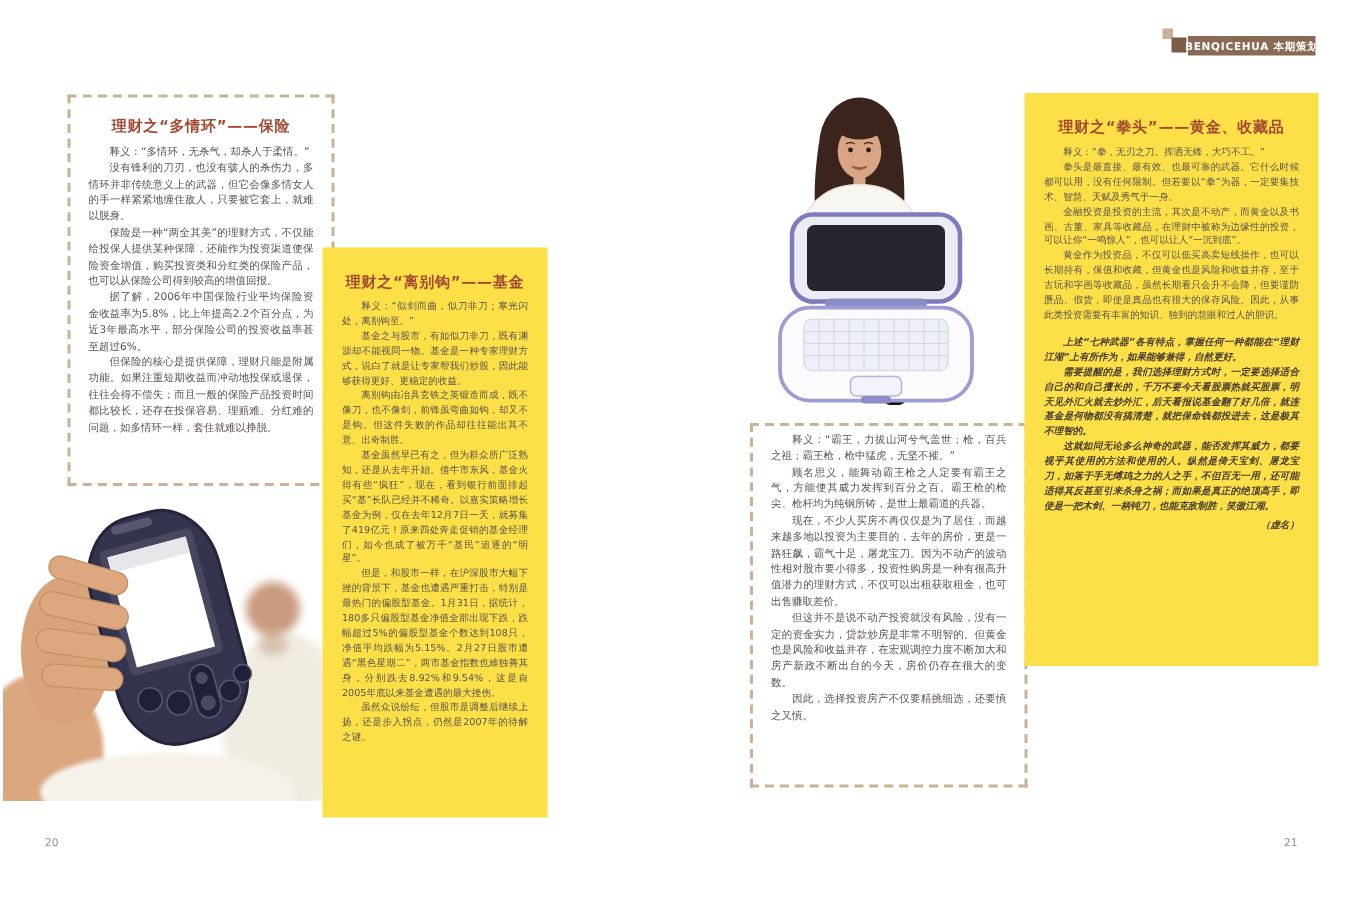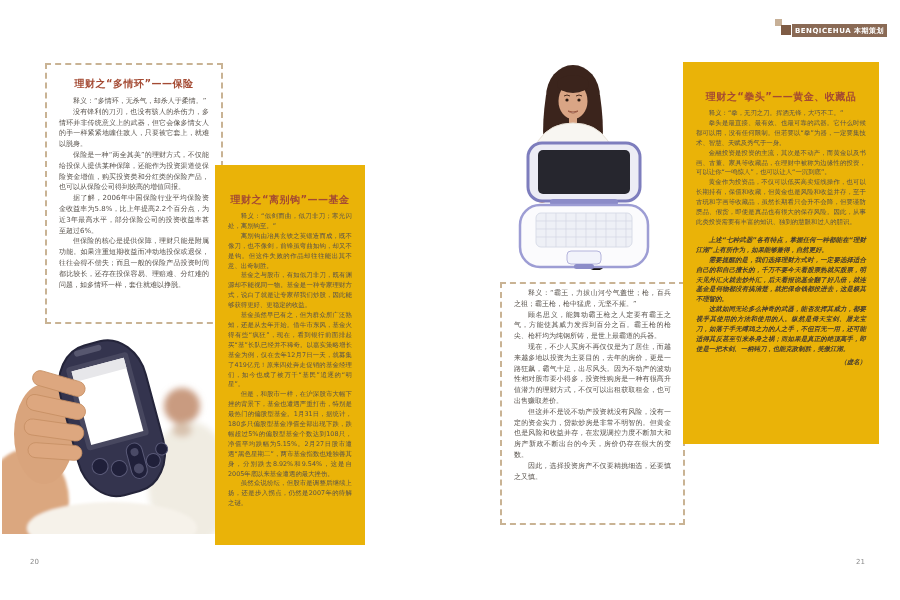--- a/index.html
+++ b/index.html
@@ -1,29 +1,29 @@
 <!DOCTYPE html>
 <html><head>
 <meta charset="utf-8">
 <style>
   html,body{margin:0;padding:0;}
   #spread{position:relative;width:900px;height:600px;background:#ffffff;overflow:hidden;
           font-family:"DejaVu Sans",sans-serif;}
   
-  #header-bar{position:absolute;left:792px;top:24px;width:95px;height:13px;background:#8a6a55;
+  #header-bar{position:absolute;left:792px;top:24px;width:85px;height:13px;background:#8a6a55;
               color:#fff;font-size:7px;font-weight:bold;letter-spacing:.5px;
               display:flex;align-items:center;justify-content:center;white-space:nowrap;}
   .sq{position:absolute;}
   #sq-light{left:775px;top:19px;width:7px;height:7px;background:#c7b097;}
   #sq-dark{left:781px;top:25px;width:10px;height:10px;background:#7e5b44;}
 
   
   .panel{position:absolute;box-sizing:border-box;overflow:hidden;}
   .dashed{border:2px dashed #c9b394;background:#fff;padding:4px 12px;}
-  .beige{background:#eab308;padding:20px 13px;}
+  .beige{background:#fde047;padding:8px 13px;}
   .sec-title{margin:8px 0 5px;font-size:10px;font-weight:bold;color:#a44a33;
              text-align:center;letter-spacing:.5px;white-space:nowrap;}
   .sec-body p{margin:0;text-indent:2em;text-align:justify;color:#58524c;
               font-size:7px;line-height:10.8px;}
   .dense .sec-body p{font-size:6.4px;line-height:9.9px;}
   .conclusion p{margin:0;text-indent:2em;text-align:justify;font-weight:bold;color:#463c30;
                 font-size:6.4px;line-height:9.9px;}
   .conclusion{margin-top:8px;font-style:italic;}
   .signature{text-indent:0 !important;text-align:right !important;margin-top:3px !important;}
 
@@ -97,22 +97,22 @@
         <rect x="22" y="96" width="60" height="16" rx="8" transform="rotate(8 52 104)"></rect>
         <rect x="26" y="118" width="54" height="15" rx="7.5" transform="rotate(4 53 125)"></rect>
       </g>
     </svg>
   </div>
 
   <div class="panel beige dense" style="left:215px;top:165px;width:150px;height:380px;">
     <div class="sec-title">理财之“离别钩”——基金</div>
     <div class="sec-body">
       <p>释义：“似剑而曲，似刀非刀；寒光闪处，离别钩至。”</p>
+      <p>基金之与股市，有如似刀非刀，既有渊源却不能视同一物。基金是一种专家理财方式，说白了就是让专家帮我们炒股，因此能够获得更好、更稳定的收益。</p>
       <p>离别钩由冶具玄铁之英锻造而成，既不像刀，也不像剑，前锋虽弯曲如钩，却又不是钩。但这件失败的作品却往往能出其不意、出奇制胜。</p>
-      <p>基金之与股市，有如似刀非刀，既有渊源却不能视同一物。基金是一种专家理财方式，说白了就是让专家帮我们炒股，因此能够获得更好、更稳定的收益。</p>
       <p>基金虽然早已有之，但为群众所广泛熟知，还是从去年开始。借牛市东风，基金火得有些“疯狂”，现在，看到银行前面排起买“基”长队已经并不稀奇。以嘉实策略增长基金为例，仅在去年12月7日一天，就募集了419亿元！原来四处奔走促销的基金经理们，如今也成了被万千“基民”追逐的“明星”。</p>
       <p>但是，和股市一样，在沪深股市大幅下挫的背景下，基金也遭遇严重打击，特别是最热门的偏股型基金。1月31日，据统计，180多只偏股型基金净值全部出现下跌，跌幅超过5%的偏股型基金个数达到108只，净值平均跌幅为5.15%。2月27日股市遭遇“黑色星期二”，两市基金指数也难独善其身，分别跌去8.92%和9.54%，这是自2005年底以来基金遭遇的最大挫伤。</p>
       <p>虽然众说纷纭，但股市是调整后继续上扬，还是步入拐点，仍然是2007年的待解之谜。</p>
     </div>
   </div>
 
   <div class="photo" style="left:490px;top:55px;width:190px;height:215px;">
     <svg width="190" height="215" viewBox="0 0 190 215" xmlns="http://www.w3.org/2000/svg">
 
       <ellipse cx="83" cy="42" rx="27" ry="32" fill="#3b241c"></ellipse>
@@ -147,21 +147,21 @@
       </g>
       <rect x="77" y="196" width="34" height="13" rx="4" fill="#f2f3fb" stroke="#b4b4dc" stroke-width="1"></rect>
       <rect x="84" y="209" width="20" height="5" rx="2.5" fill="#8c8cc8"></rect>
     </svg>
   </div>
 
   <div class="panel dashed" style="left:500px;top:282px;width:185px;height:243px;">
     <div class="sec-body">
       <p>释义：“霸王，力拔山河兮气盖世；枪，百兵之祖；霸王枪，枪中猛虎，无坚不摧。”</p>
       <p>顾名思义，能舞动霸王枪之人定要有霸王之气，方能使其威力发挥到百分之百。霸王枪的枪尖、枪杆均为纯钢所铸，是世上最霸道的兵器。</p>
-      <p>现在，不少人买房不再仅仅是为了居住，而越来越多地以投资为主要目的，去年的房价，更是一路狂飙，霸气十足，出尽风头。因为不动产的波动性相对股市要小得多，投资性购房是一种有很高升值潜力的理财方式，不仅可以出租获取租金，也可出售赚取差价。</p>
+      <p>现在，不少人买房不再仅仅是为了居住，而越来越多地以投资为主要目的，去年的房价，更是一路狂飙，霸气十足，屠龙宝刀。因为不动产的波动性相对股市要小得多，投资性购房是一种有很高升值潜力的理财方式，不仅可以出租获取租金，也可出售赚取差价。</p>
       <p>但这并不是说不动产投资就没有风险，没有一定的资金实力，贷款炒房是非常不明智的。但黄金也是风险和收益并存，在宏观调控力度不断加大和房产新政不断出台的今天，房价仍存在很大的变数。</p>
       <p>因此，选择投资房产不仅要精挑细选，还要慎之又慎。</p>
     </div>
   </div>
 
   <div class="panel beige dense" style="left:683px;top:62px;width:196px;height:382px;">
     <div class="sec-title">理财之“拳头”——黄金、收藏品</div>
     <div class="sec-body">
       <p>释义：“拳，无刃之刀。挥洒无锋，大巧不工。”</p>
       <p>拳头是最直接、最有效、也最可靠的武器。它什么时候都可以用，没有任何限制。但若要以“拳”为器，一定要集技术、智慧、天赋及秀气于一身。</p>

